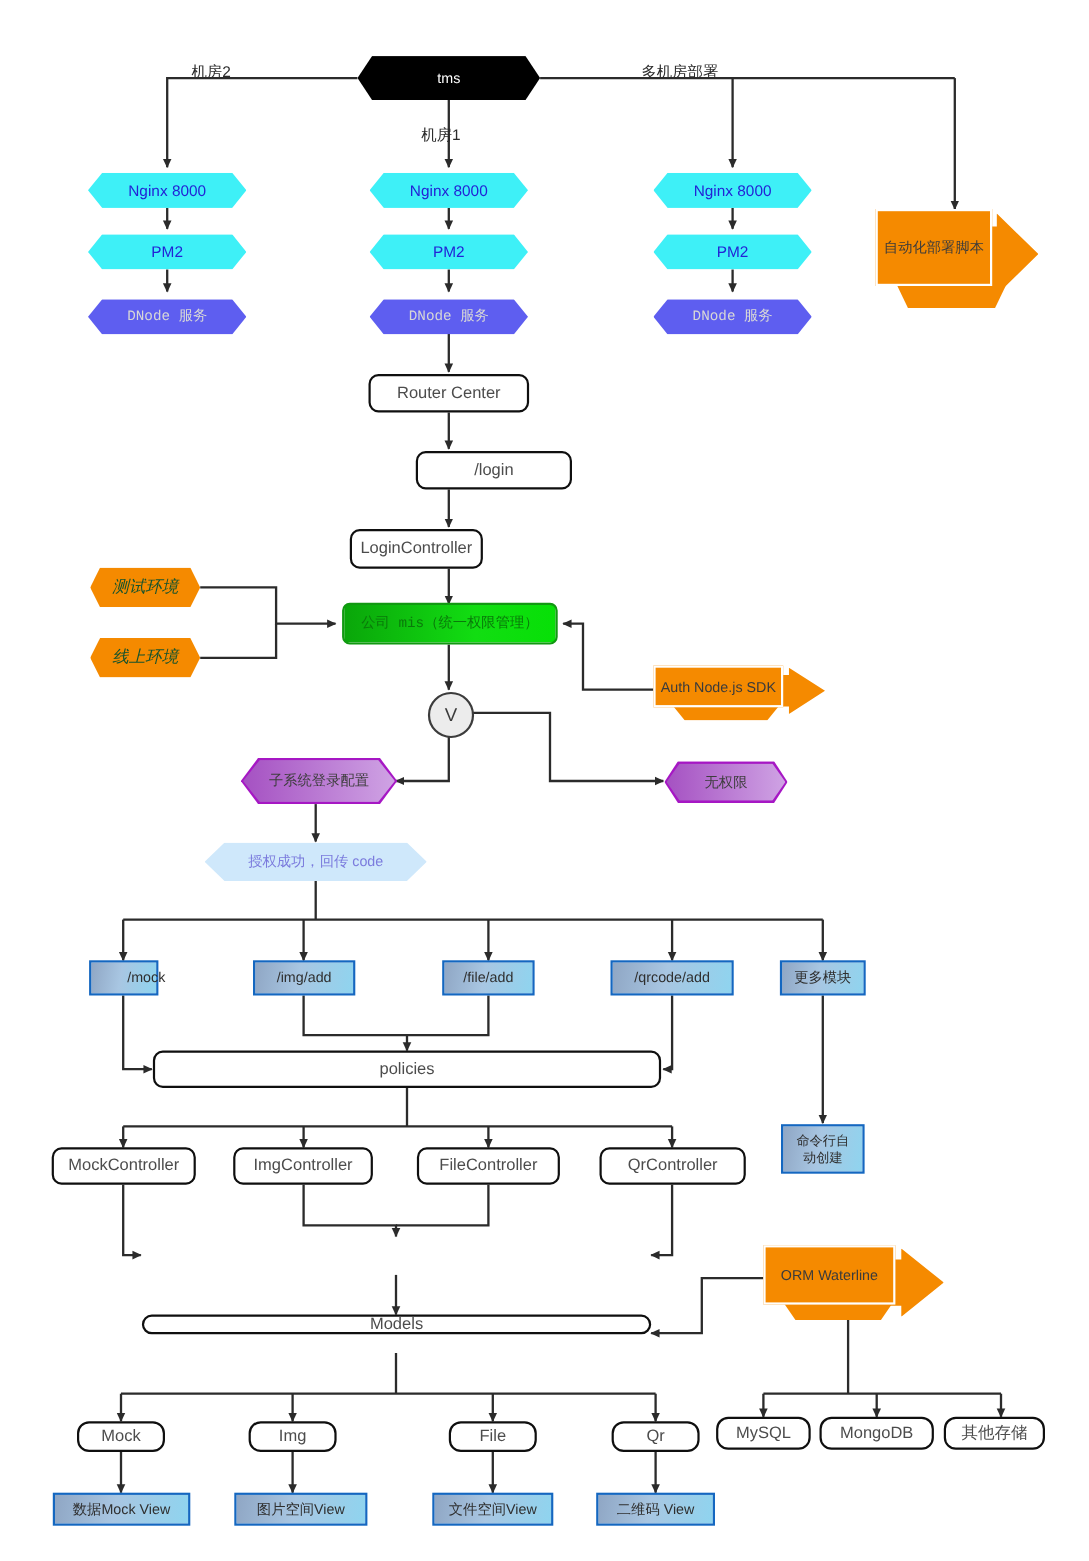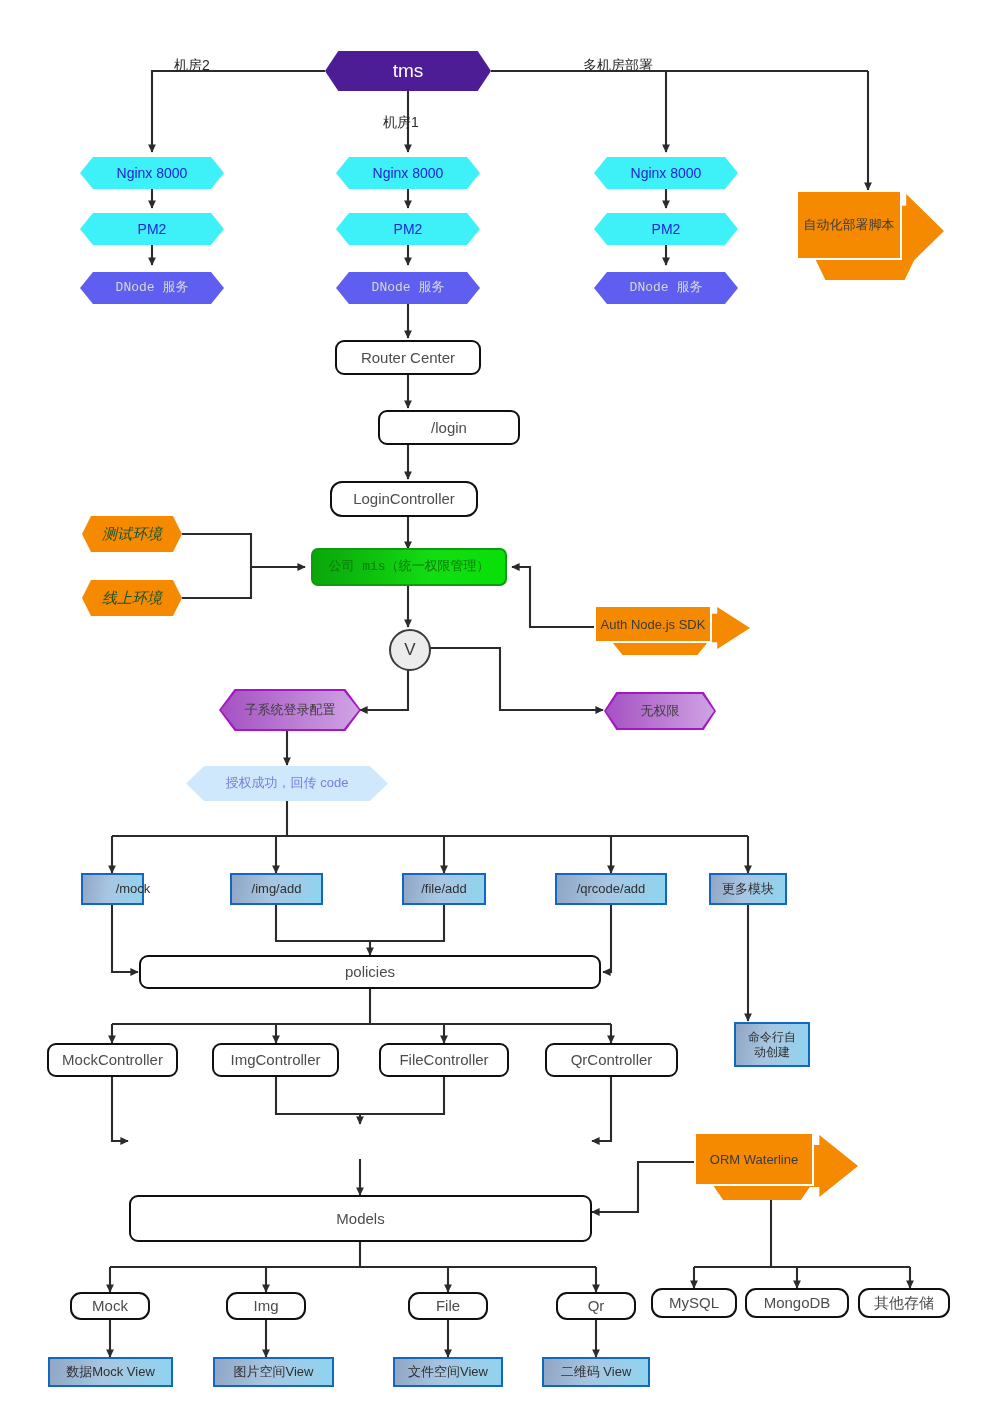--- a/index.html
+++ b/index.html
@@ -36,23 +36,23 @@
     font-size:15px;
   }
   .proc.small{font-size:15px;border-radius:11px;}
 
   
   .hex{
     -webkit-clip-path:polygon(9% 0,91% 0,100% 50%,91% 100%,9% 100%,0 50%);
     clip-path:polygon(9% 0,91% 0,100% 50%,91% 100%,9% 100%,0 50%);
   }
   .hex-tms{
-    background:#4c1d95;
+    background:#000000;
     color:#ffffff;
-    font-size:19px;
+    font-size:13px;
     -webkit-clip-path:polygon(8% 0,92% 0,100% 50%,92% 100%,8% 100%,0 50%);
     clip-path:polygon(8% 0,92% 0,100% 50%,92% 100%,8% 100%,0 50%);
   }
   .hex-cyan{background:#3ef0f7;color:#2323d6;font-size:14px;}
   .hex-dnode{background:#5e5ef0;color:#d7d7d7;font-size:13px;font-family:"Liberation Mono","DejaVu Sans Mono",monospace;}
   .hex-orange{background:#f58a00;color:#14532d;font-size:15px;font-style:italic;}
   .hex-lightblue{background:#cfe8fb;color:#7b7bdd;font-size:13px;}
 
   
   .hexb{position:absolute;}
@@ -252,21 +252,21 @@
   <div class="callout" style="left:796px;top:190px;width:148px;height:92px;">
     <div class="arrow" style="left:58px;top:4px;width:90px;height:74px;"></div>
     <div class="tab" style="left:14px;top:58px;width:110px;height:32px;
                 -webkit-clip-path:polygon(0 0,100% 0,86% 100%,14% 100%);
                 clip-path:polygon(0 0,100% 0,86% 100%,14% 100%);"></div>
     <div class="body" style="left:0;top:0;width:106px;height:70px;font-size:13px;">自动化部署脚本</div>
   </div>
 
   <div class="node proc" style="left:335px;top:340px;width:146px;height:35px;">Router Center</div>
   <div class="node proc" style="left:335px;top:410px;width:142px;height:35px;margin-left:43px;">/login</div>
-  <div class="node proc" style="left:330px;top:481px;width:148px;height:36px;border-radius:12px;">LoginController</div>
+  <div class="node proc" style="left:318px;top:481px;width:121px;height:36px;">LoginController</div>
 
   <div class="node hex hex-orange" style="left:82px;top:516px;width:100px;height:36px;">测试环境</div>
   <div class="node hex hex-orange" style="left:82px;top:580px;width:100px;height:36px;">线上环境</div>
 
   <div class="node mis" style="left:311px;top:548px;width:196px;height:38px;">公司 mis（统一权限管理）</div>
 
   <div class="callout" style="left:594px;top:605px;width:156px;height:52px;">
     <div class="arrow" style="left:78px;top:2px;width:78px;height:42px;"></div>
     <div class="tab" style="left:14px;top:32px;width:104px;height:18px;
                 -webkit-clip-path:polygon(0 0,100% 0,86% 100%,14% 100%);
@@ -292,31 +292,31 @@
   <div class="node hex hex-lightblue" style="left:186px;top:766px;width:202px;height:35px;">授权成功，回传 code</div>
 
   <div class="node bluebox" style="left:81px;top:873px;width:63px;height:32px;padding-left:41px;">/mock</div>
   <div class="node bluebox" style="left:230px;top:873px;width:93px;height:32px;">/img/add</div>
   <div class="node bluebox" style="left:402px;top:873px;width:84px;height:32px;">/file/add</div>
   <div class="node bluebox" style="left:555px;top:873px;width:112px;height:32px;">/qrcode/add</div>
   <div class="node bluebox" style="left:709px;top:873px;width:78px;height:32px;">更多模块</div>
 
   <div class="node proc" style="left:139px;top:955px;width:462px;height:34px;">policies</div>
 
-  <div class="node bluebox two" style="left:710px;top:1022px;width:76px;height:45px;flex-direction:column;font-size:12px;margin-left:24px;">
+  <div class="node bluebox two" style="left:710px;top:1022px;width:76px;height:45px;flex-direction:column;font-size:12px;">
     <span>命令行自</span>
     <span>动创建</span>
   </div>
 
   <div class="node proc" style="left:47px;top:1043px;width:131px;height:34px;">MockController</div>
   <div class="node proc" style="left:212px;top:1043px;width:127px;height:34px;">ImgController</div>
   <div class="node proc" style="left:379px;top:1043px;width:130px;height:34px;">FileController</div>
   <div class="node proc" style="left:545px;top:1043px;width:133px;height:34px;">QrController</div>
 
-  <div class="node proc" style="left:129px;top:1195px;width:463px;height:47px;">Models</div>
+  <div class="node proc" style="left:129px;top:1195px;width:463px;height:18px;">Models</div>
 
   <div class="callout" style="left:694px;top:1132px;width:164px;height:72px;">
     <div class="arrow" style="left:72px;top:3px;width:92px;height:62px;"></div>
     <div class="tab" style="left:14px;top:46px;width:108px;height:22px;
                 -webkit-clip-path:polygon(0 0,100% 0,86% 100%,14% 100%);
                 clip-path:polygon(0 0,100% 0,86% 100%,14% 100%);"></div>
     <div class="body" style="left:0;top:0;width:120px;height:54px;font-size:13px;">ORM Waterline</div>
   </div>
 
   <div class="node proc small" style="left:70px;top:1292px;width:80px;height:28px;">Mock</div>

